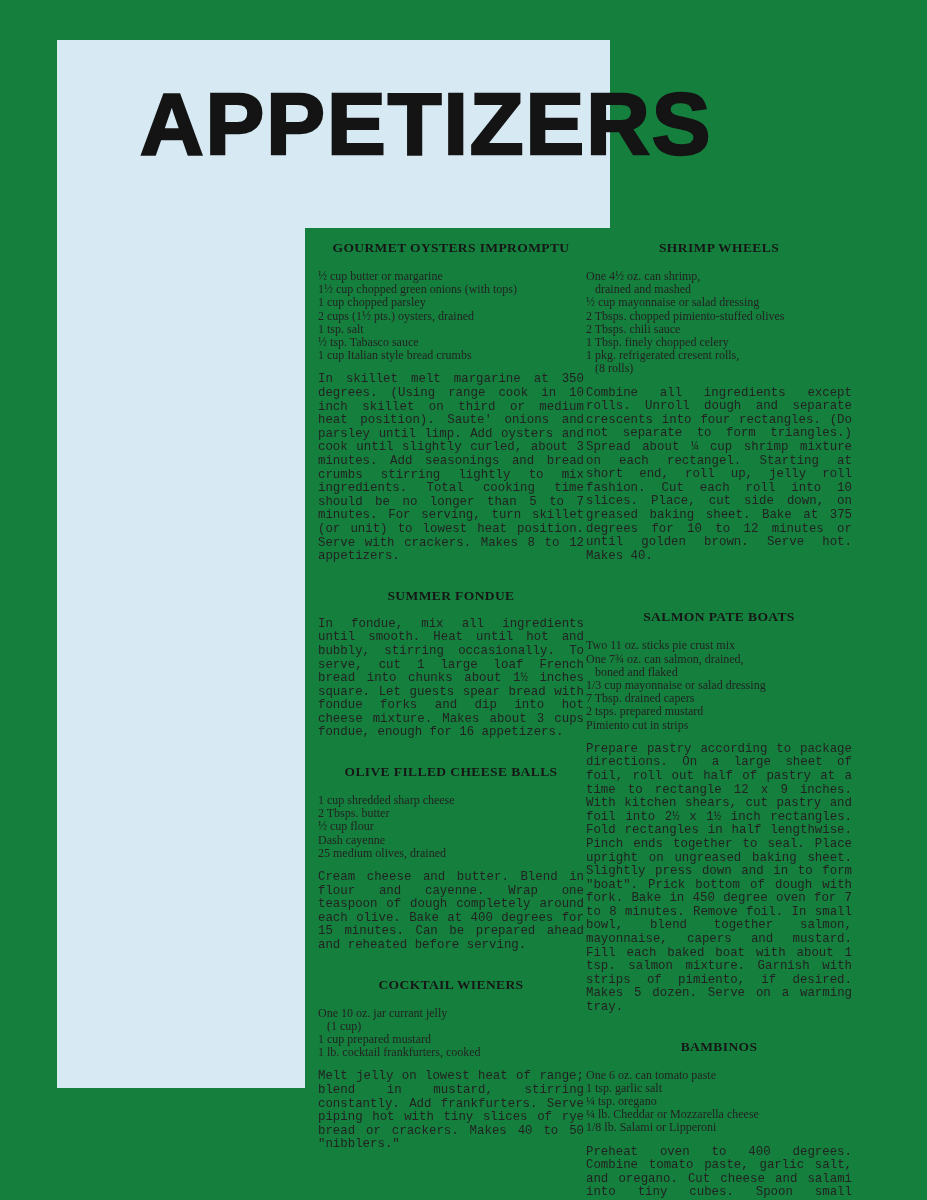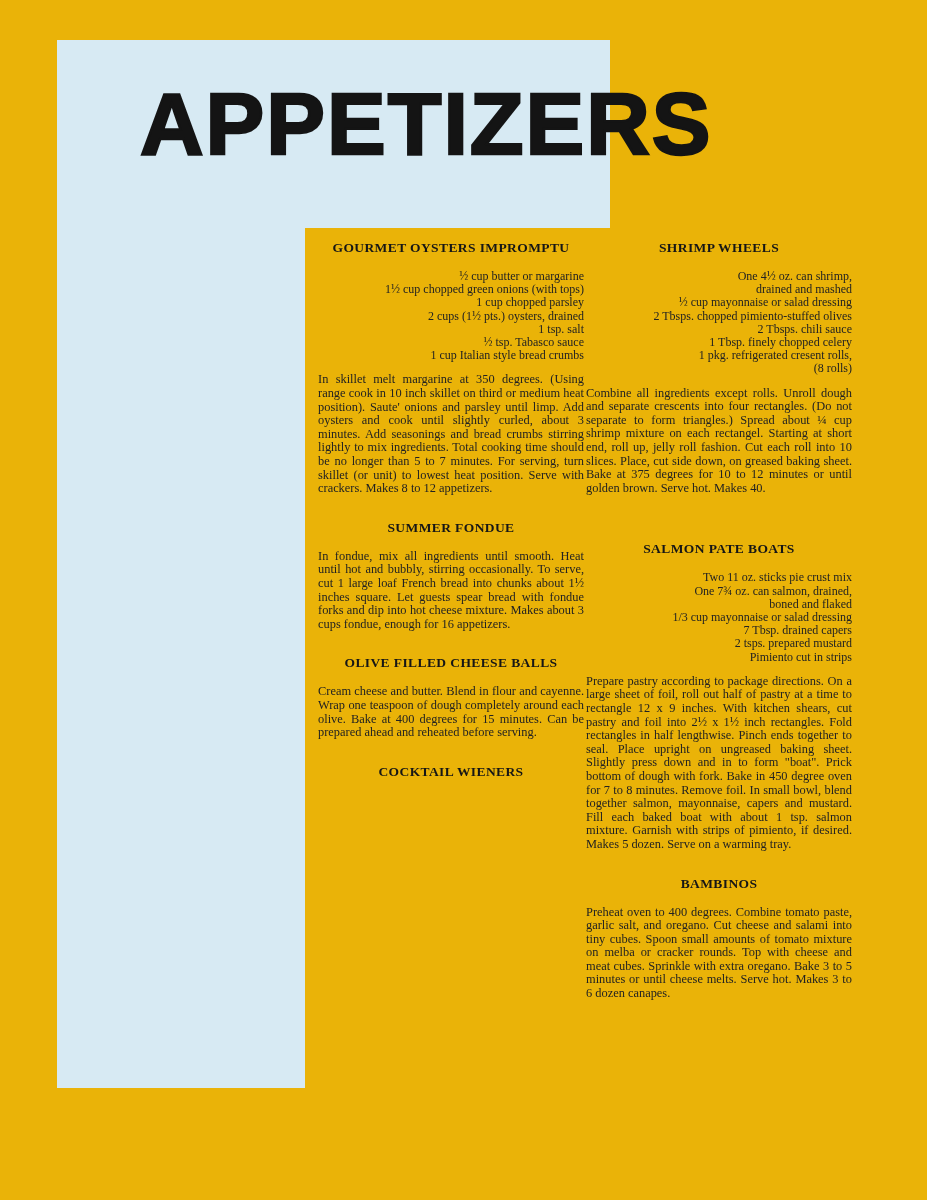--- a/index.html
+++ b/index.html
@@ -1,21 +1,21 @@
 <!DOCTYPE html>
 <html><head>
 <meta charset="utf-8">
 <style>
   * { margin: 0; padding: 0; box-sizing: border-box; }
   html, body { background: #e9e8e3; }
   .page {
     position: relative;
     width: 927px;
     height: 1200px;
-    background: #eab308;
+    background: #15803d;
     font-family: "Liberation Serif", serif;
     color: #1c1c1c;
     overflow: hidden;
     margin: 0 auto;
   }
   .blue-top {
     position: absolute;
     left: 57px; top: 40px;
     width: 553px; height: 188px;
     background: #d7eaf3;
@@ -58,27 +58,27 @@
   }
   .ingredients {
     list-style: none;
     margin-bottom: 11px;
   }
   .ingredient {
     font-size: 12px;
     line-height: 13.2px;
     white-space: pre-wrap;
     color: #222;
-    text-align: right;
   }
   .instructions {
     font-size: 12.4px;
     line-height: 13.6px;
     text-align: justify;
     color: #222;
+    font-family: Liberation Mono, monospace;
   }
 </style>
 </head>
 <body>
 
 <div class="page">
   <div class="blue-top"></div>
   <div class="blue-strip"></div>
   <h1 class="page-title">APPETIZERS</h1>
   <div class="columns">
@@ -95,24 +95,38 @@
             <li class="ingredient">1 cup Italian style bread crumbs</li>
           </ul>
           <p class="instructions">In skillet melt margarine at 350 degrees. (Using range cook in 10 inch skillet on third or medium heat position). Saute' onions and parsley until limp. Add oysters and cook until slightly curled, about 3 minutes. Add seasonings and bread crumbs stirring lightly to mix ingredients. Total cooking time should be no longer than 5 to 7 minutes. For serving, turn skillet (or unit) to lowest heat position. Serve with crackers. Makes 8 to 12 appetizers.</p>
         </section>
         <section class="recipe">
           <h2 class="recipe-title">SUMMER FONDUE</h2>
           <p class="instructions">In fondue, mix all ingredients until smooth. Heat until hot and bubbly, stirring occasionally. To serve, cut 1 large loaf French bread into chunks about 1½ inches square. Let guests spear bread with fondue forks and dip into hot cheese mixture. Makes about 3 cups fondue, enough for 16 appetizers.</p>
         </section>
         <section class="recipe">
           <h2 class="recipe-title">OLIVE FILLED CHEESE BALLS</h2>
+          <ul class="ingredients">
+            <li class="ingredient">1 cup shredded sharp cheese</li>
+            <li class="ingredient">2 Tbsps. butter</li>
+            <li class="ingredient">½ cup flour</li>
+            <li class="ingredient">Dash cayenne</li>
+            <li class="ingredient">25 medium olives, drained</li>
+          </ul>
           <p class="instructions">Cream cheese and butter. Blend in flour and cayenne. Wrap one teaspoon of dough completely around each olive. Bake at 400 degrees for 15 minutes. Can be prepared ahead and reheated before serving.</p>
         </section>
         <section class="recipe">
           <h2 class="recipe-title">COCKTAIL WIENERS</h2>
+          <ul class="ingredients">
+            <li class="ingredient">One 10 oz. jar currant jelly</li>
+            <li class="ingredient">   (1 cup)</li>
+            <li class="ingredient">1 cup prepared mustard</li>
+            <li class="ingredient">1 lb. cocktail frankfurters, cooked</li>
+          </ul>
+          <p class="instructions">Melt jelly on lowest heat of range; blend in mustard, stirring constantly. Add frankfurters. Serve piping hot with tiny slices of rye bread or crackers. Makes 40 to 50 "nibblers."</p>
         </section>
       </div>
     <div class="col" id="col-right">
         <section class="recipe">
           <h2 class="recipe-title">SHRIMP WHEELS</h2>
           <ul class="ingredients">
             <li class="ingredient">One 4½ oz. can shrimp,</li>
             <li class="ingredient">   drained and mashed</li>
             <li class="ingredient">½ cup mayonnaise or salad dressing</li>
             <li class="ingredient">2 Tbsps. chopped pimiento-stuffed olives</li>
@@ -131,17 +145,24 @@
             <li class="ingredient">   boned and flaked</li>
             <li class="ingredient">1/3 cup mayonnaise or salad dressing</li>
             <li class="ingredient">7 Tbsp. drained capers</li>
             <li class="ingredient">2 tsps. prepared mustard</li>
             <li class="ingredient">Pimiento cut in strips</li>
           </ul>
           <p class="instructions">Prepare pastry according to package directions. On a large sheet of foil, roll out half of pastry at a time to rectangle 12 x 9 inches. With kitchen shears, cut pastry and foil into 2½ x 1½ inch rectangles. Fold rectangles in half lengthwise. Pinch ends together to seal. Place upright on ungreased baking sheet. Slightly press down and in to form "boat". Prick bottom of dough with fork. Bake in 450 degree oven for 7 to 8 minutes. Remove foil. In small bowl, blend together salmon, mayonnaise, capers and mustard. Fill each baked boat with about 1 tsp. salmon mixture. Garnish with strips of pimiento, if desired. Makes 5 dozen. Serve on a warming tray.</p>
         </section>
         <section class="recipe">
           <h2 class="recipe-title">BAMBINOS</h2>
+          <ul class="ingredients">
+            <li class="ingredient">One 6 oz. can tomato paste</li>
+            <li class="ingredient">1 tsp. garlic salt</li>
+            <li class="ingredient">¼ tsp. oregano</li>
+            <li class="ingredient">¼ lb. Cheddar or Mozzarella cheese</li>
+            <li class="ingredient">1/8 lb. Salami or Lipperoni</li>
+          </ul>
           <p class="instructions">Preheat oven to 400 degrees. Combine tomato paste, garlic salt, and oregano. Cut cheese and salami into tiny cubes. Spoon small amounts of tomato mixture on melba or cracker rounds. Top with cheese and meat cubes. Sprinkle with extra oregano. Bake 3 to 5 minutes or until cheese melts. Serve hot. Makes 3 to 6 dozen canapes.</p>
         </section>
       </div>
   </div>
 </div>
 
 </body></html>

